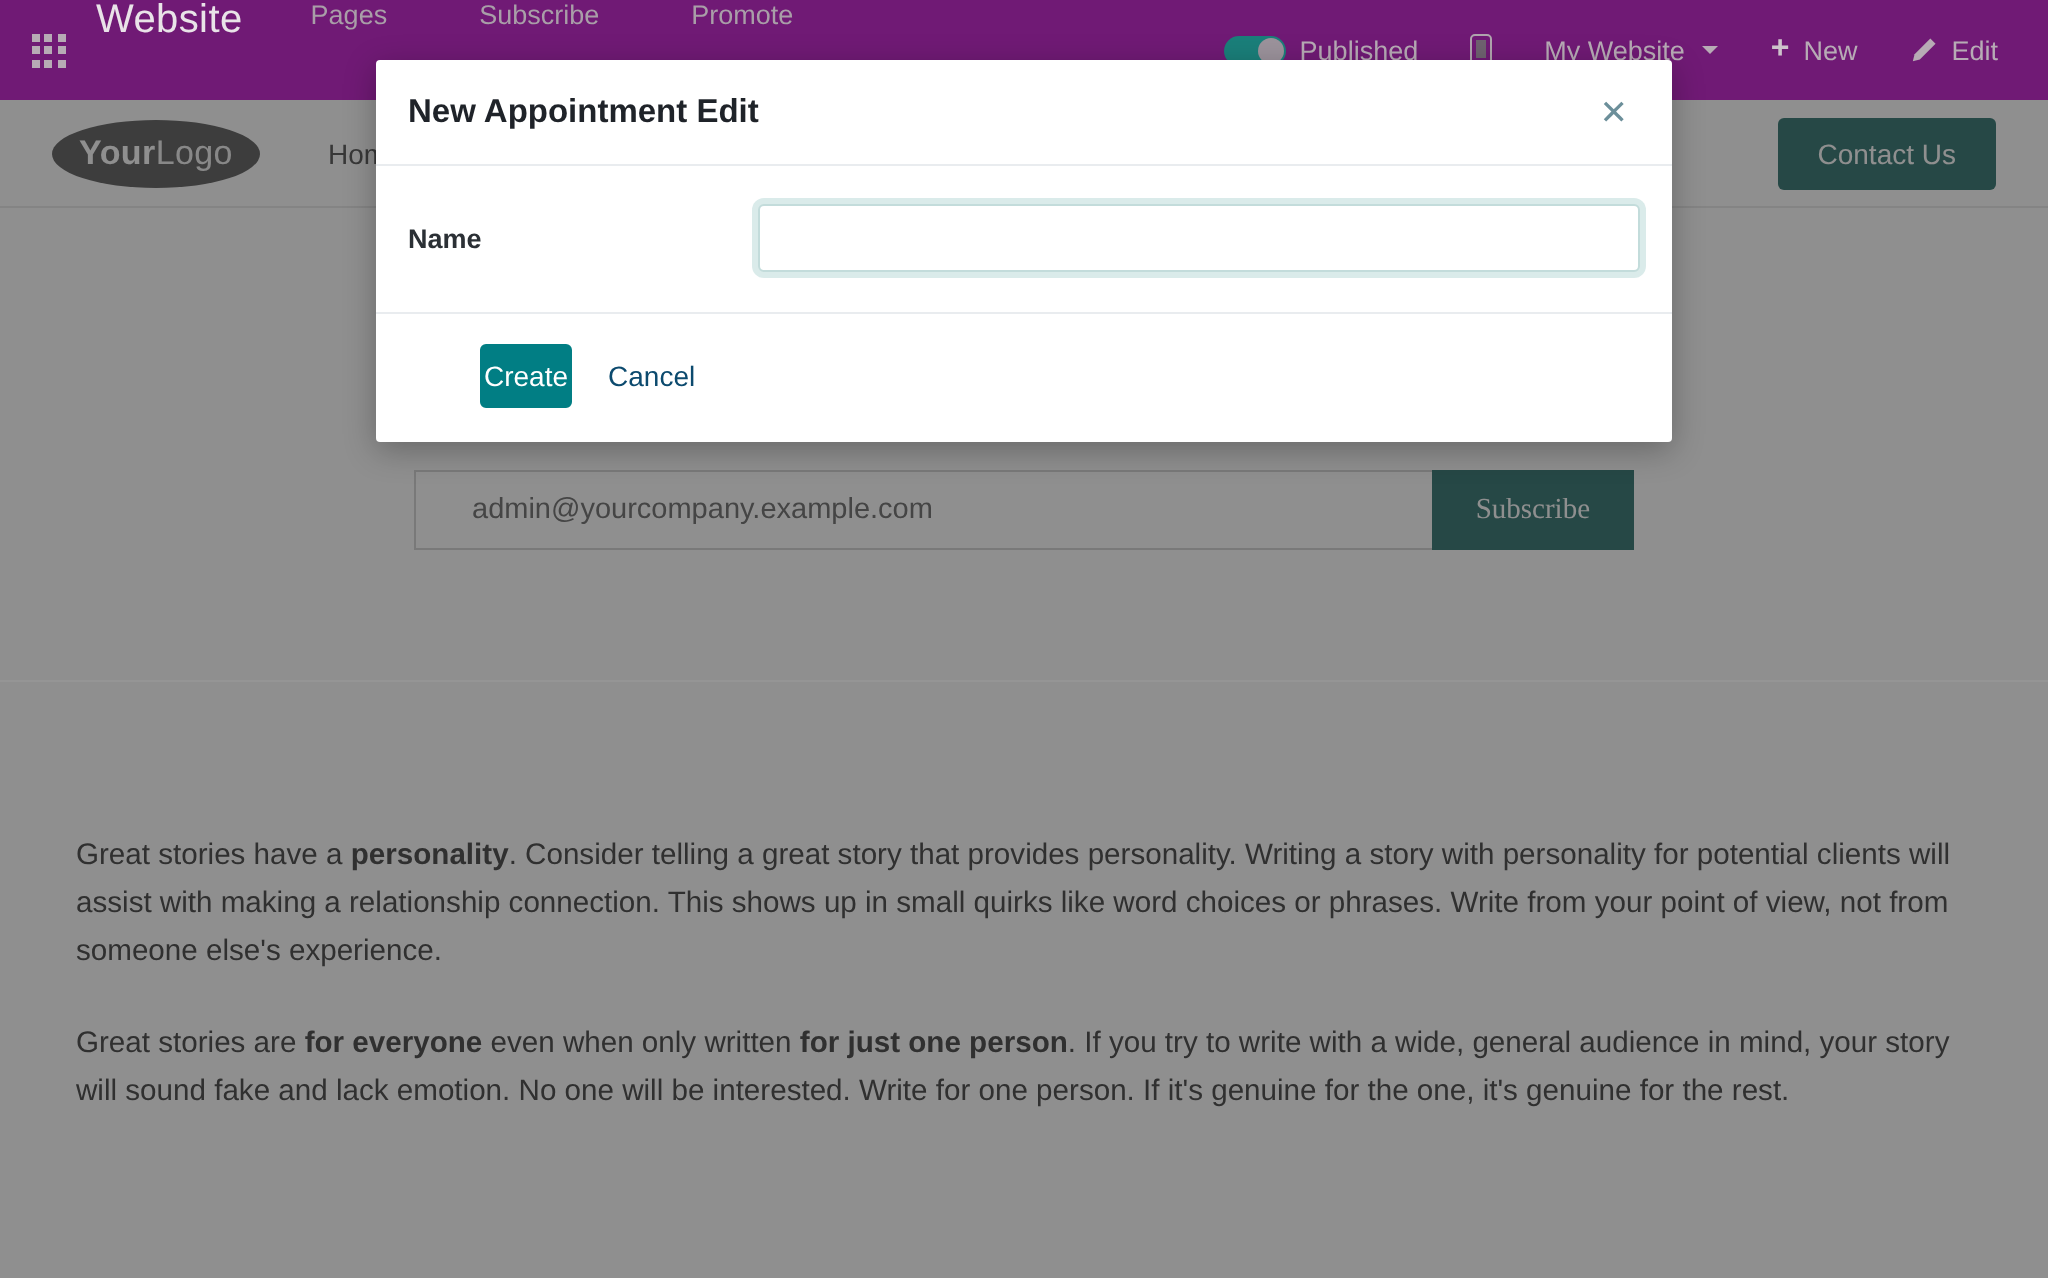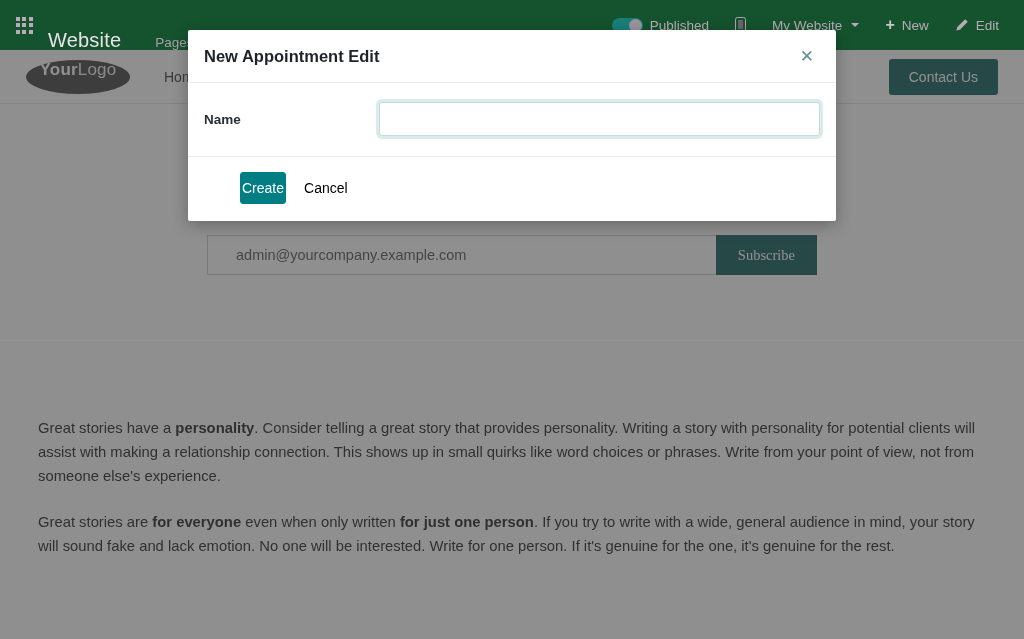--- a/index.html
+++ b/index.html
@@ -19,23 +19,23 @@
     height: 639px;
     overflow: hidden;
   }
 
   
   .systray {
     position: absolute;
     top: 0; left: 0;
     width: 1024px;
     height: 50px;
-    background: #14532d;
-    display: flex;
-    align-items: flex-end;
+    background: #701a75;
+    display: flex;
+    align-items: flex-start;
     z-index: 30;
     color: #b7abb5;
     font-size: 13.5px;
   }
   .apps-btn {
     width: 48px;
     height: 50px;
     display: flex;
     align-items: center;
     justify-content: center;
@@ -148,20 +148,21 @@
     border-bottom: 1px solid #e7e7e7;
     display: flex;
     align-items: center;
     padding: 0 26px;
   }
   .logo-oval {
     width: 104px; height: 34px;
     border-radius: 50%;
     background: #4a4a4a;
     display: flex;
+    align-items: center;
     justify-content: center;
     color: #ffffff;
     font-size: 17px;
     letter-spacing: .2px;
     flex: 0 0 auto;
   }
   .logo-oval b { font-weight: 700; }
   .logo-oval span { font-weight: 400; opacity: .92; }
 
   .site-nav {
@@ -330,21 +331,21 @@
     border: 1px solid #017e84;
     border-radius: 3px;
     font-size: 14px;
     padding: 7px 1px;
     font-family: "Liberation Sans", sans-serif;
     margin-left: 36px;
   }
   .btn-cancel {
     background: none;
     border: none;
-    color: #000000;
+    color: #0c4a6e;
     font-size: 14px;
     font-family: "Liberation Sans", sans-serif;
     padding: 7px 4px;
   }
 </style>
 </head>
 <body>
 
 <div id="app">
 

